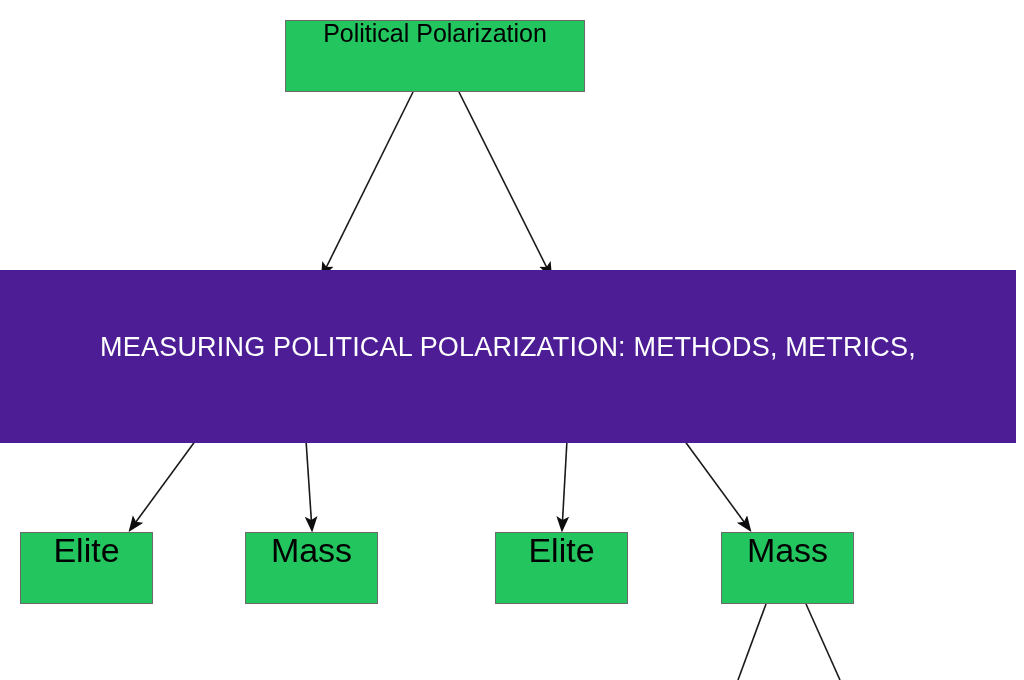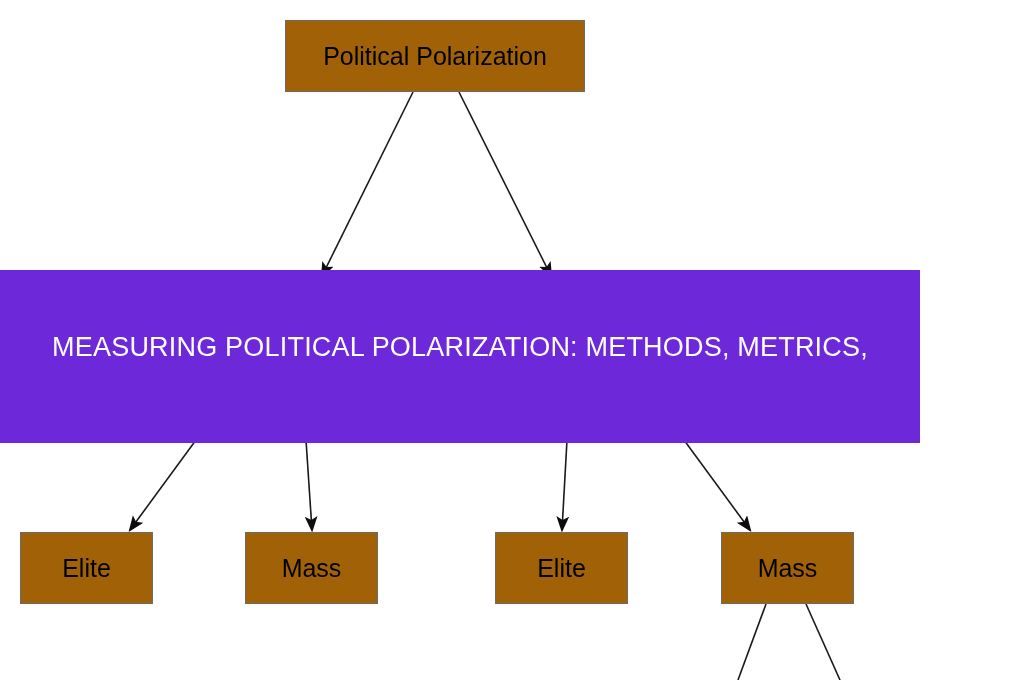--- a/index.html
+++ b/index.html
@@ -26,24 +26,24 @@
     position: absolute;
     left: 0;
     top: 0;
     width: 1024px;
     height: 680px;
   }
 
   .node {
     position: absolute;
     box-sizing: border-box;
-    background: #a16207;
+    background: #22c55e;
     border: 1.5px solid #6b6b6b;
     display: flex;
-    align-items: center;
+    align-items: flex-start;
     justify-content: center;
     color: #000000;
     font-family: "Liberation Sans", sans-serif;
     line-height: 1;
   }
 
   .node-root {
     left: 285px;
     top: 20px;
     width: 300px;
@@ -57,44 +57,44 @@
     font-size: 22px;
     top: 277px;
   }
   .node-mid.ideological { left: 195px; }
   .node-mid.affective   { left: 489px; width: 172px; }
 
   .node-leaf {
     top: 532px;
     width: 133px;
     height: 72px;
-    font-size: 25px;
+    font-size: 34px;
   }
   .node-leaf.leaf-1 { left: 20px; }
   .node-leaf.leaf-2 { left: 245px; }
   .node-leaf.leaf-3 { left: 495px; }
   .node-leaf.leaf-4 { left: 721px; }
 
   #edges {
     position: absolute;
     left: 0;
     top: 0;
     width: 1024px;
     height: 680px;
     pointer-events: none;
   }
 
   
   #overlay-band {
     position: absolute;
     left: 0;
     top: 270px;
-    width: 920px;
+    width: 1016px;
     height: 173px;
-    background: #6d28d9;
+    background: #4c1d95;
     display: flex;
     flex-direction: column;
     align-items: center;
     justify-content: center;
   }
 
   #overlay-title-line1 {
     color: #ffffff;
     font-family: "Liberation Sans", sans-serif;
     font-size: 27px;

